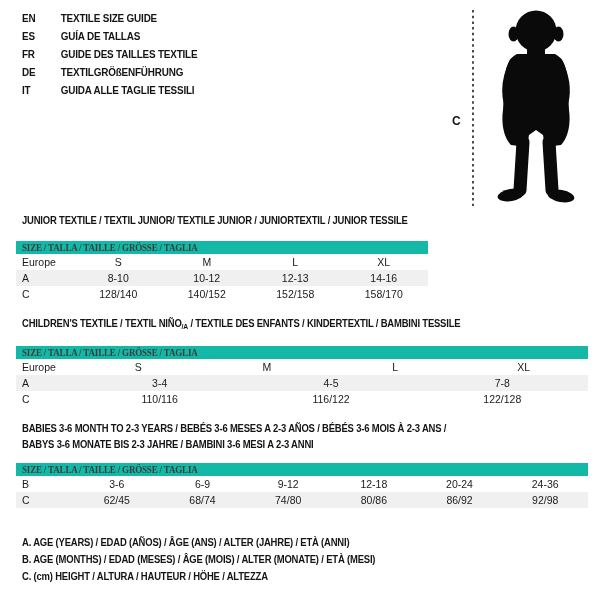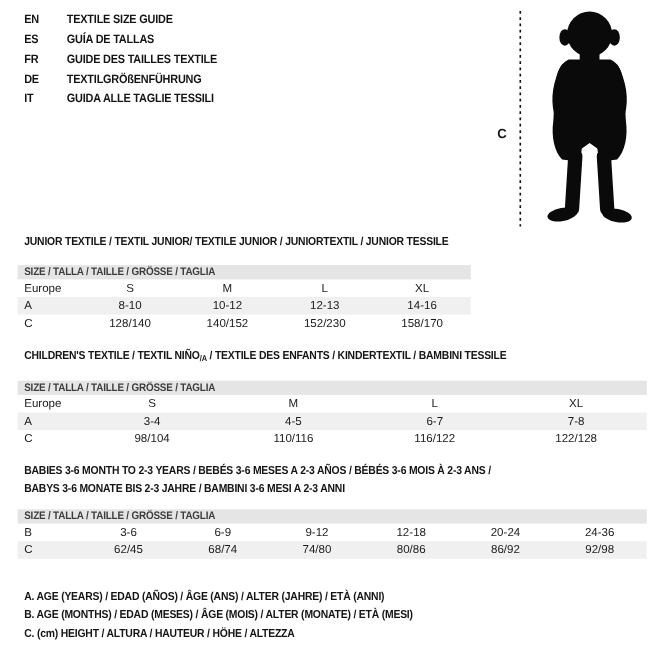--- a/index.html
+++ b/index.html
@@ -17,23 +17,23 @@
   .lang-code{width:43px;flex:0 0 43px;}
 
   
   .figure{left:448px;top:4px;}
 
   
   .tbl-title{font-size:10.5px;font-weight:700;color:#141414;line-height:12px;}
   .tbl-title .subA{font-size:7.5px;vertical-align:-2px;}
   .title2line{line-height:16px;}
   .tbl{font-size:10.5px;}
-  .band{background:#e5e5e5;height:13px;line-height:13px;font-size:10px;font-weight:700;color:#3c3c3c;padding-left:6px;box-sizing:border-box;}
+  .band{background:#14b8a6;height:13px;line-height:13px;font-size:10px;font-weight:700;color:#3c3c3c;padding-left:6px;box-sizing:border-box;font-family:Liberation Serif, serif;}
   .band span{display:inline-block;transform:scaleX(0.9);transform-origin:0 50%;letter-spacing:-0.2px;white-space:nowrap;}
-  .trow{display:flex;height:16px;line-height:16px;justify-content:center;}
+  .trow{display:flex;height:16px;line-height:16px;}
   .trow.alt{background:#f0f0f0;}
   .tlabel{flex:0 0 58px;padding-left:6px;box-sizing:border-box;text-align:left;}
   .tcell{flex:1 1 0;text-align:center;}
 
   .t1{left:16px;top:241px;width:412px;}
   .t1-title{left:22px;top:214px;}
   .t2{left:16px;top:346px;width:572px;}
   .t2-title{left:22px;top:317px;}
   .t3{left:16px;top:463px;width:572px;}
   .t3-title{left:22px;top:420px;}
@@ -99,45 +99,43 @@
     <span class="tlabel">A</span>
     <span class="tcell">8-10</span>
     <span class="tcell">10-12</span>
     <span class="tcell">12-13</span>
     <span class="tcell">14-16</span>
   </div>
   <div class="trow">
     <span class="tlabel">C</span>
     <span class="tcell">128/140</span>
     <span class="tcell">140/152</span>
-    <span class="tcell">152/230</span>
+    <span class="tcell">152/158</span>
     <span class="tcell">158/170</span>
   </div>
 </div>
 
 <div class="abs tbl-title t2-title cond"><span>CHILDREN'S TEXTILE / TEXTIL NIÑO</span><span class="subA">/A</span><span> / TEXTILE DES ENFANTS / KINDERTEXTIL / BAMBINI TESSILE</span></div>
 <div class="abs tbl t2">
   <div class="band"><span>SIZE / TALLA / TAILLE / GRÖSSE / TAGLIA</span></div>
   <div class="trow">
     <span class="tlabel">Europe</span>
     <span class="tcell">S</span>
     <span class="tcell">M</span>
     <span class="tcell">L</span>
     <span class="tcell">XL</span>
   </div>
   <div class="trow alt">
     <span class="tlabel">A</span>
     <span class="tcell">3-4</span>
     <span class="tcell">4-5</span>
-    <span class="tcell">6-7</span>
     <span class="tcell">7-8</span>
   </div>
   <div class="trow">
     <span class="tlabel">C</span>
-    <span class="tcell">98/104</span>
     <span class="tcell">110/116</span>
     <span class="tcell">116/122</span>
     <span class="tcell">122/128</span>
   </div>
 </div>
 
 <div class="abs tbl-title t3-title cond">
   <div class="title2line">BABIES 3-6 MONTH TO 2-3 YEARS / BEBÉS 3-6 MESES A 2-3 AÑOS / BÉBÉS 3-6 MOIS À 2-3 ANS /</div>
   <div class="title2line">BABYS 3-6 MONATE BIS 2-3 JAHRE / BAMBINI 3-6 MESI A 2-3 ANNI</div>
 </div>

